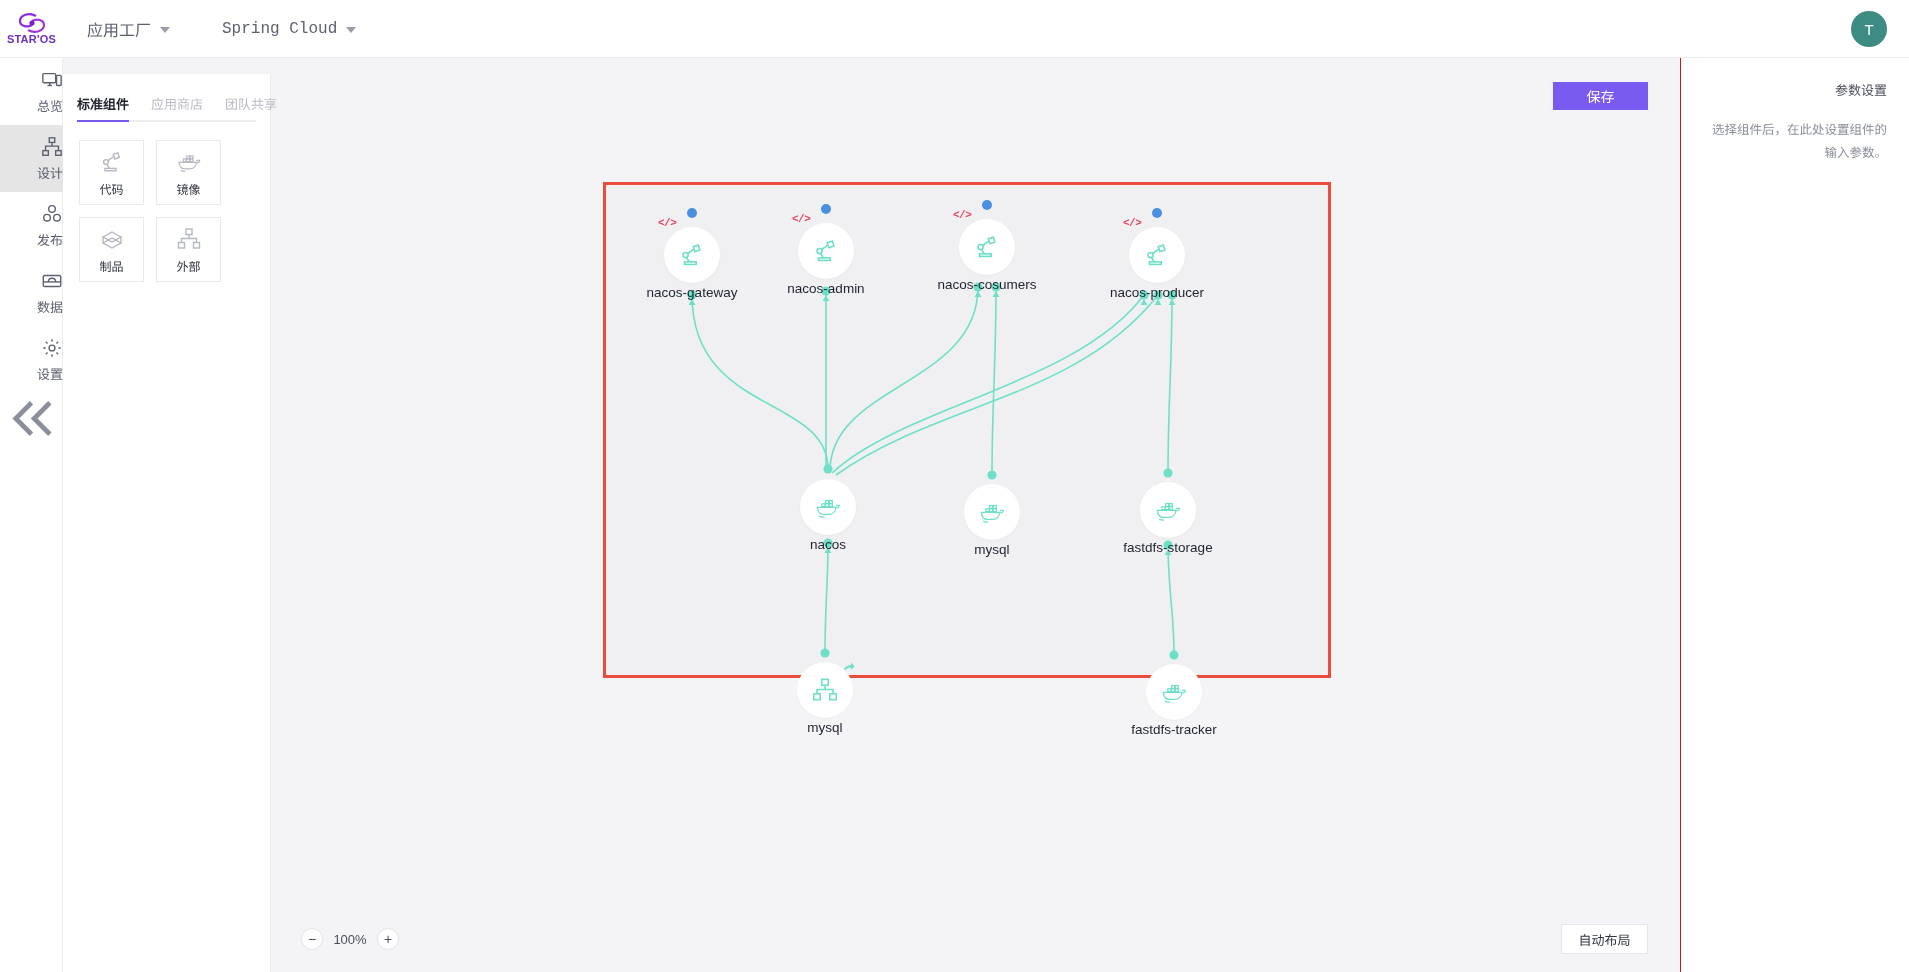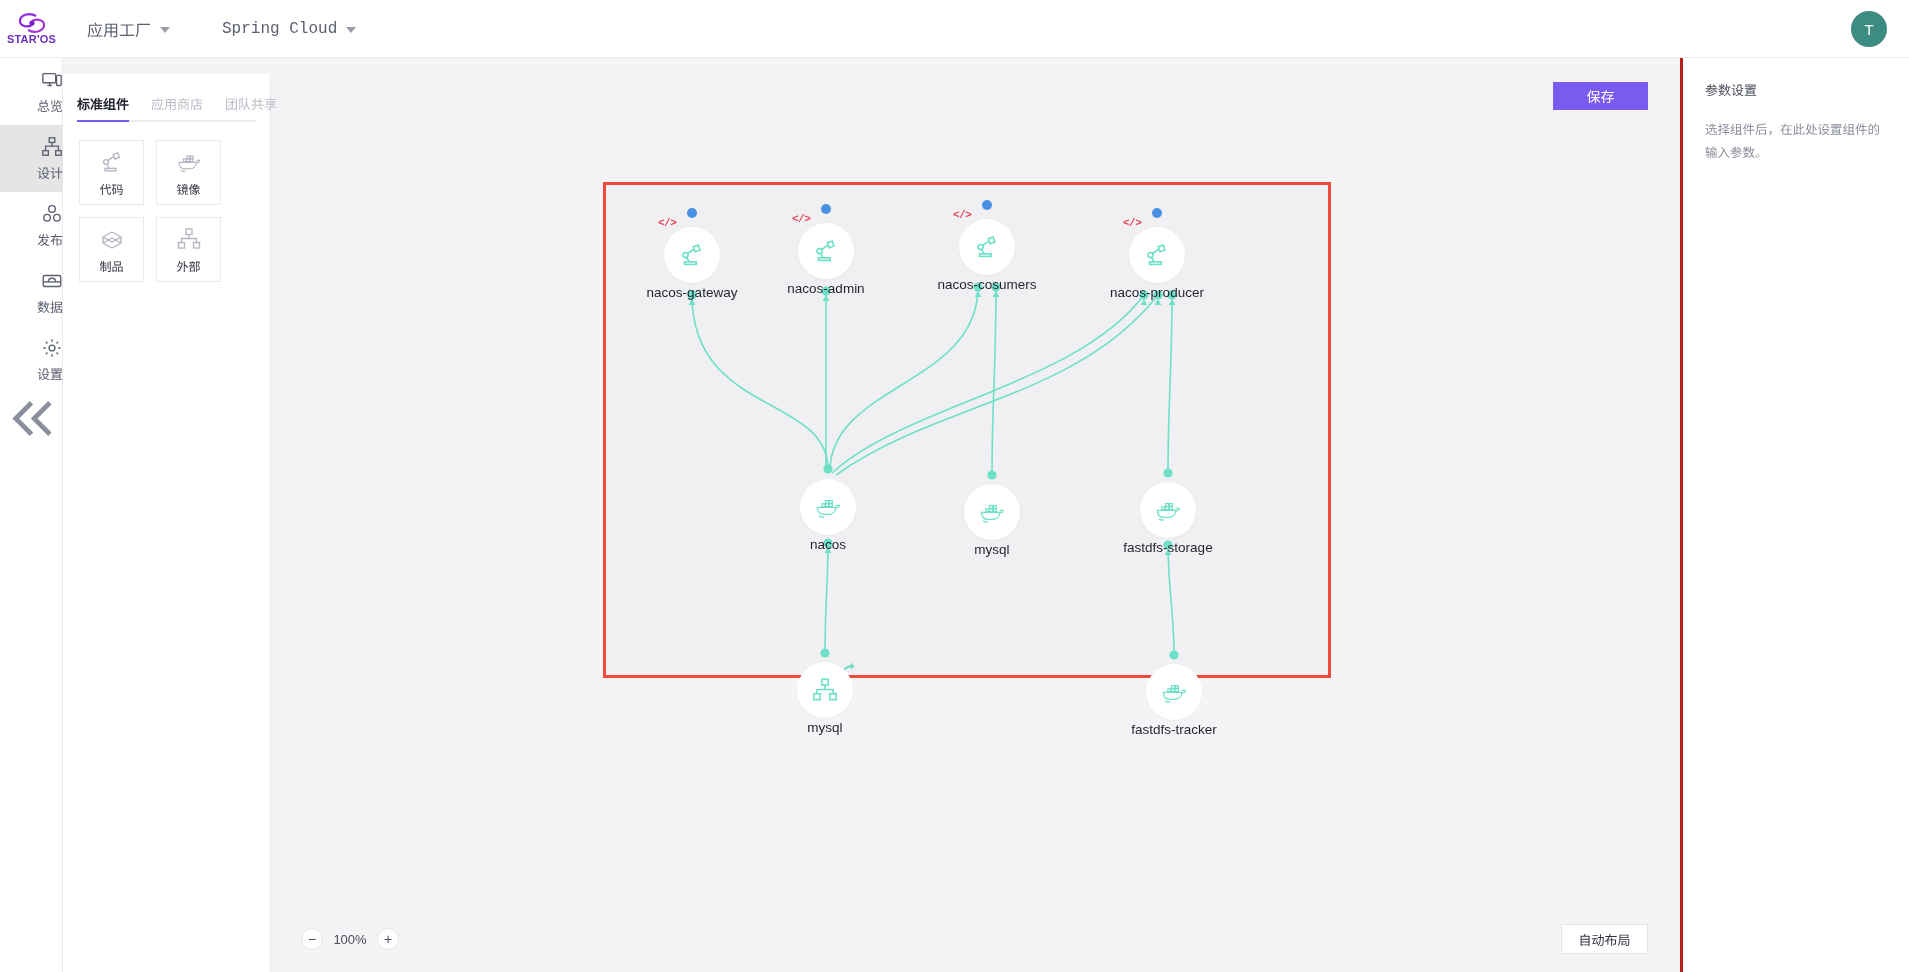--- a/index.html
+++ b/index.html
@@ -152,22 +152,23 @@
   .zoom-level { font-size:13px; color:#4b4f5c; min-width:34px; text-align:center; }
   .autolayout-btn {
     position:absolute; right:32px; bottom:18px; width:87px; height:30px;
     border:1px solid #e4e4e9; background:#ffffff; color:#31353f;
     font-size:13px; cursor:pointer; font-family:inherit;
   }
 
   
   .params {
     position:absolute; left:1680px; top:58px; width:229px; height:914px;
-    background:#ffffff; border-left:3px solid #b91c1c; padding:22px 22px 1px 22px;
+    background:#ffffff; border-left:1px solid #b91c1c; padding:22px 22px 1px 22px;
     z-index:15;
+    text-align:right;
   }
   .params-title { font-size:13px; color:#4b4f5c; margin-bottom:20px; }
   .params-desc { font-size:12.5px; color:#8b8f9c; line-height:1.85; }
 </style>
 </head>
 <body>
 
 <div class="app">
 
   <div class="topbar">

